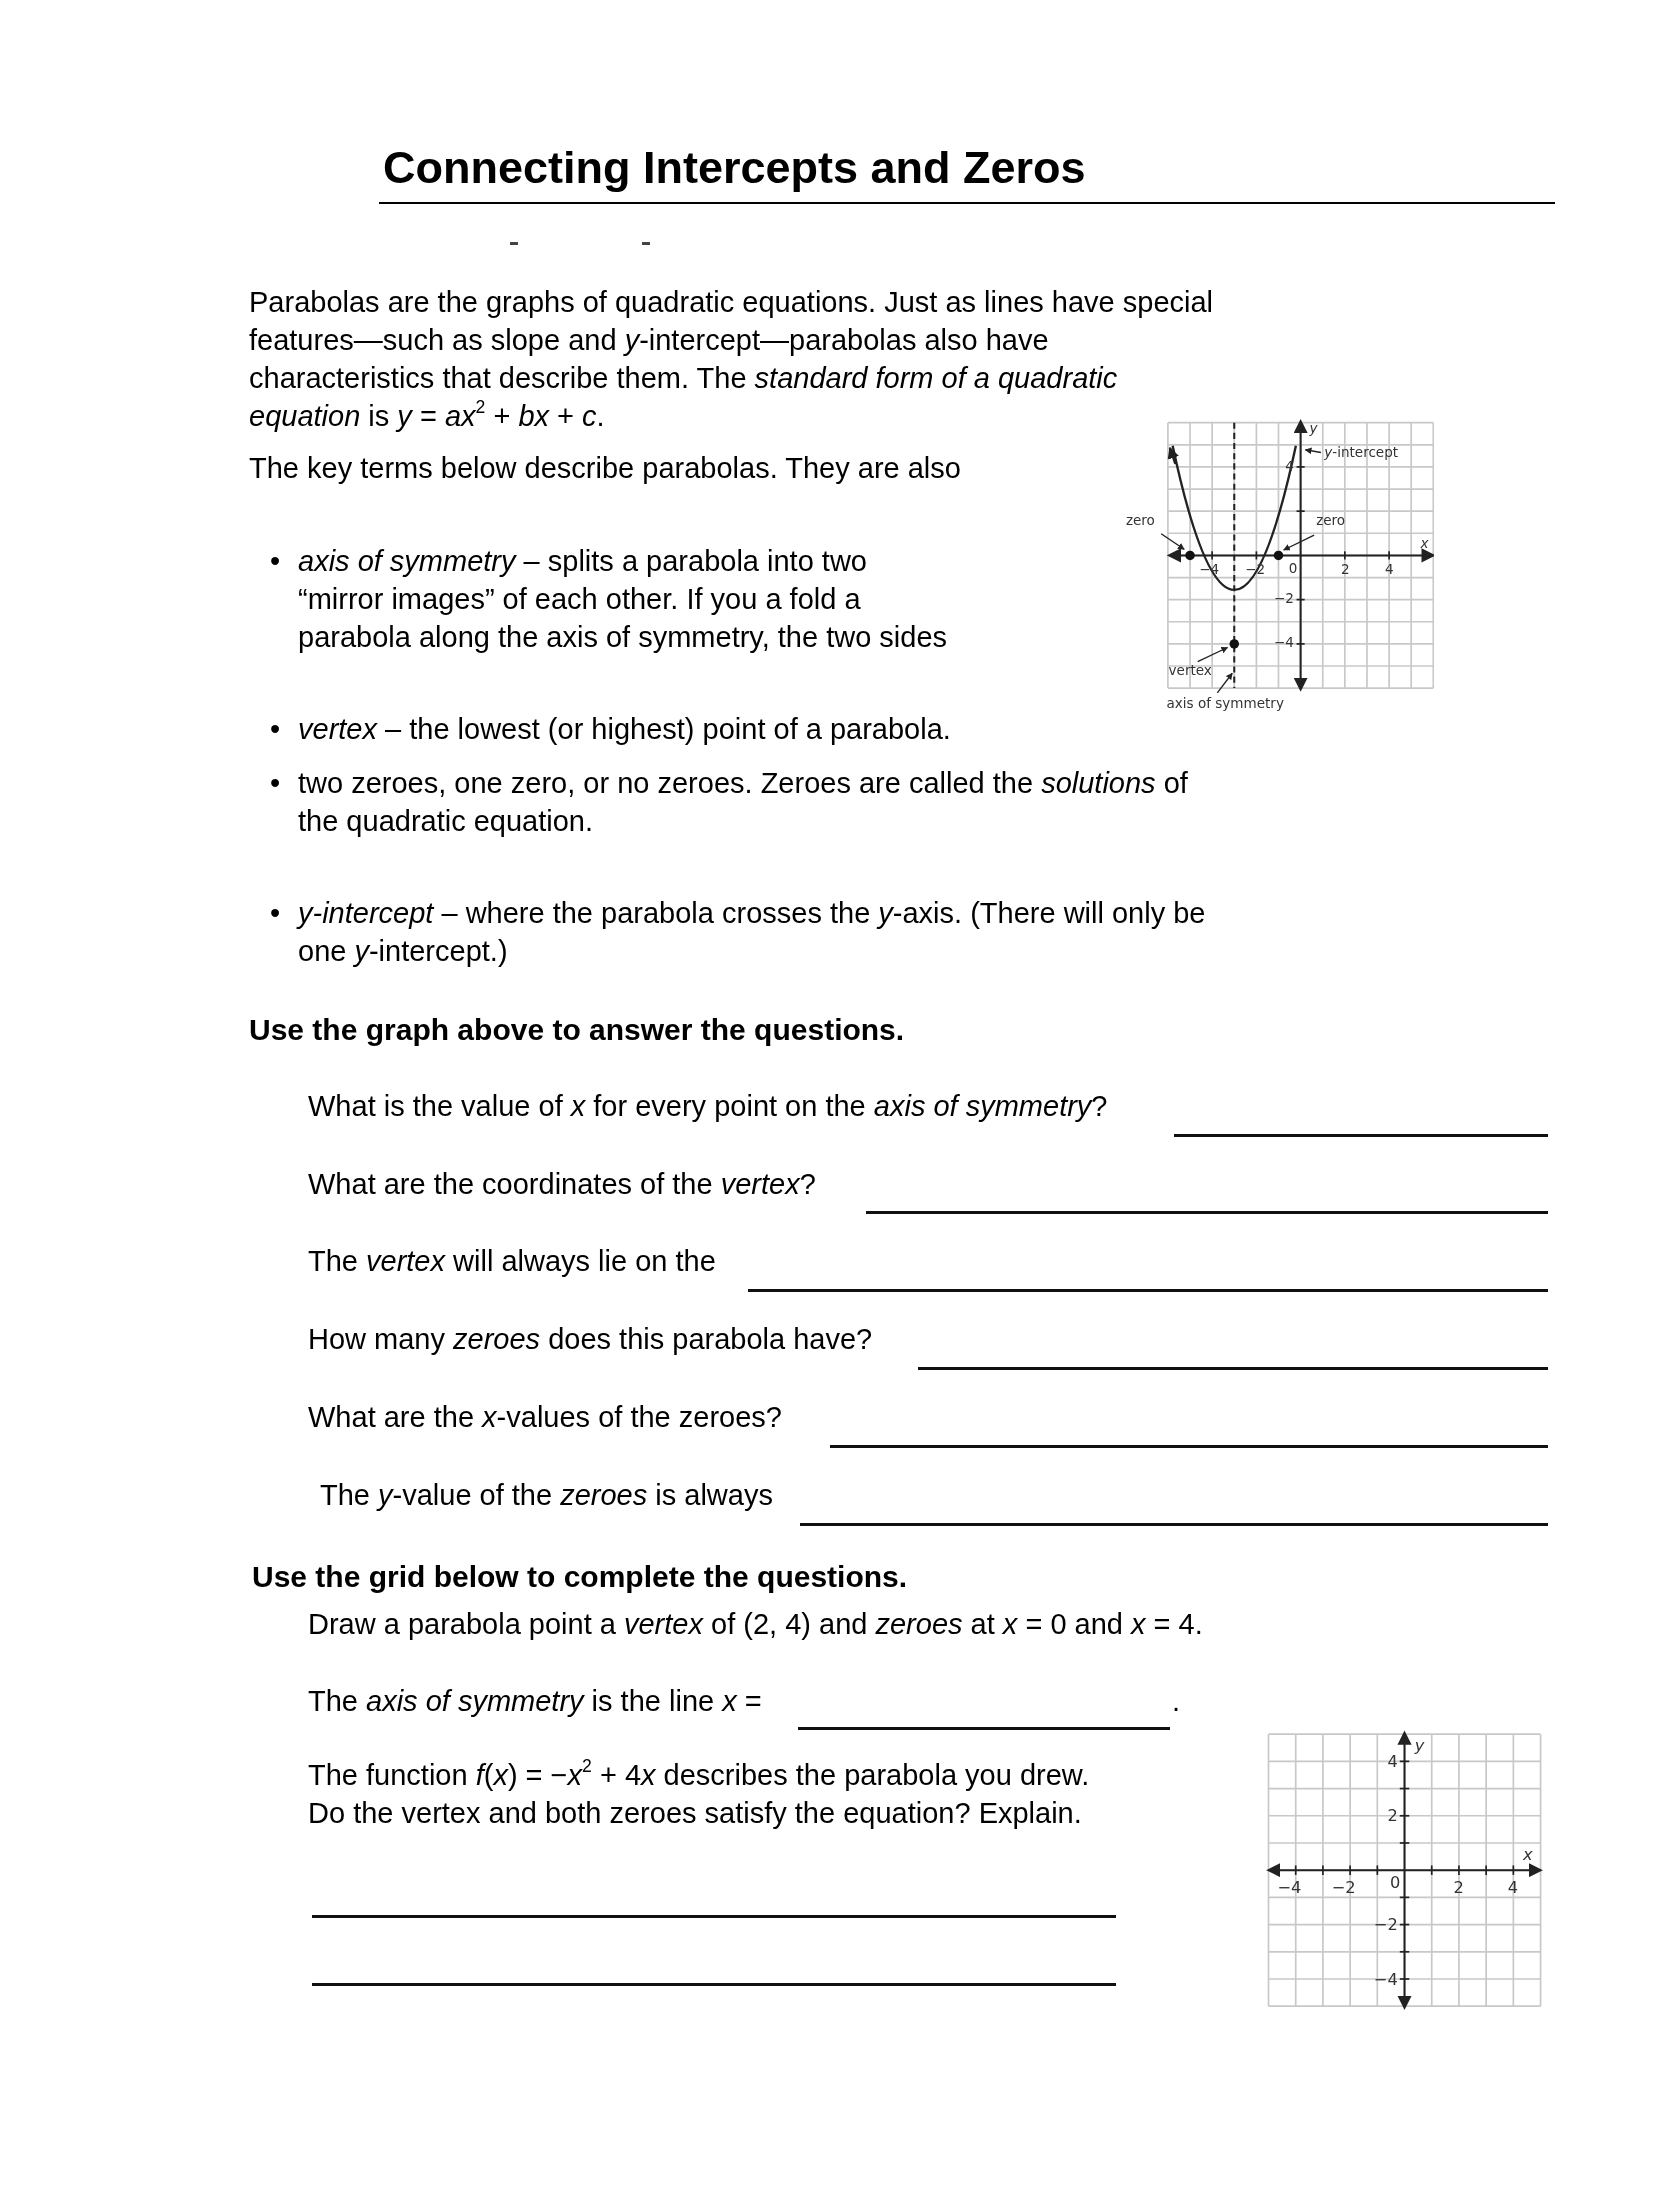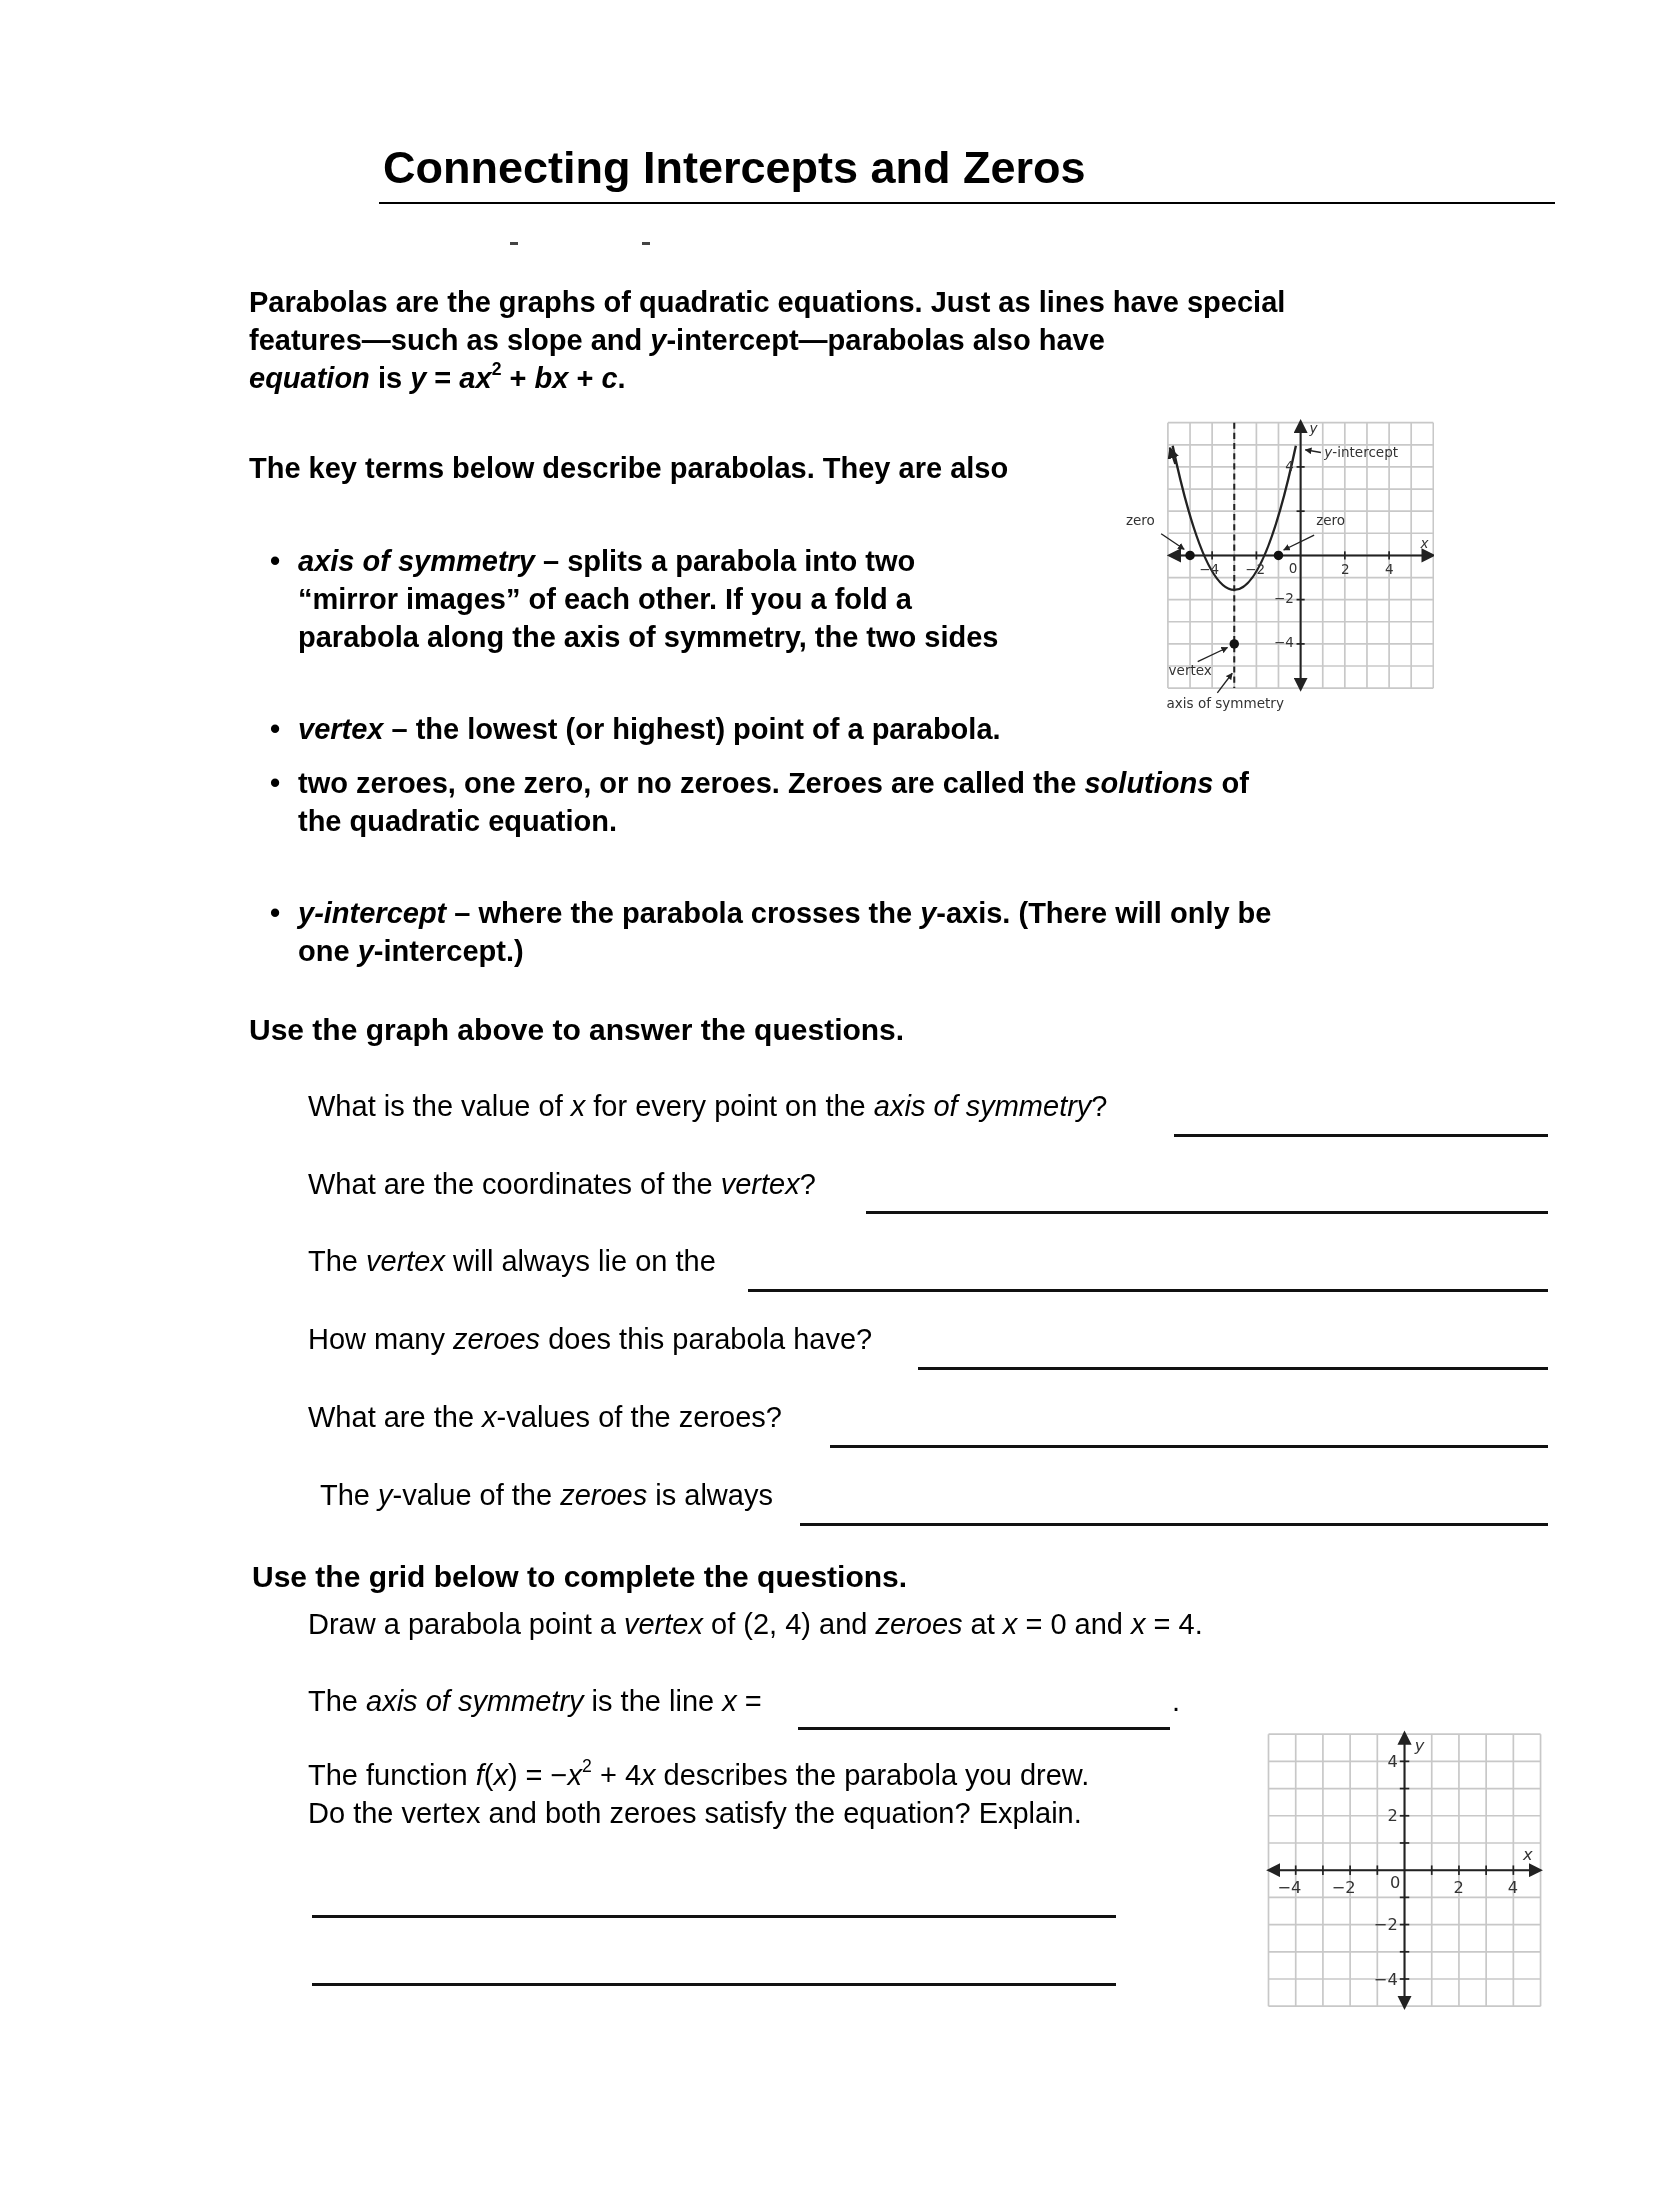--- a/index.html
+++ b/index.html
@@ -2,40 +2,41 @@
 <html style="font-size:10.8px"><head>
 <meta charset="utf-8">
 <style>
   html, body { margin:0; padding:0; background:#ffffff; }
   body { width:1673px; height:2205px; position:relative; overflow:hidden;
          font-family:"Liberation Sans", sans-serif; color:#000; }
   .abs { position:absolute; }
   .title { left:383px; top:142px; font-size:45px; font-weight:bold; white-space:nowrap; }
   .title-rule { left:379px; top:202px; width:1176px; height:2px; background:#000; }
   .ghost { top:242px; width:8px; height:2.7px; background:#444; }
-  .para { font-size:29px; line-height:38px; white-space:nowrap;font-weight:bold; }
+  .para { font-size:29px; line-height:38px; white-space:nowrap; }
   .para i { font-style:italic; }
   .bullet-dot { font-size:29px; }
   .heading { font-size:30px; font-weight:bold; white-space:nowrap; }
   .q { font-size:29px; white-space:nowrap; }
   .blank { height:2.7px; background:#111; }
   sup { font-size:17.6px; vertical-align:13.5px; line-height:0; }
   svg text { font-family:"DejaVu Sans", sans-serif; }
 </style>
 </head>
 <body>
 
 <div class="abs title">Connecting Intercepts and Zeros</div>
 <div class="abs title-rule"></div>
 <div class="abs ghost" style="left:510px"></div>
 <div class="abs ghost" style="left:642px"></div>
 
 <div class="abs para" style="left:249px; top:283px;">
   <div>Parabolas are the graphs of quadratic equations. Just as lines have special</div>
   <div><span>features—such as slope and </span><i>y</i><span>-intercept—parabolas also have</span></div>
+  <div><span>characteristics that describe them. The </span><i>standard form of a quadratic</i></div>
   <div><i>equation</i><span> is </span><i>y</i><span> = </span><i>ax</i><sup>2</sup><span> + </span><i>bx</i><span> + </span><i>c</i><span>.</span></div>
 </div>
 
 <div class="abs para" style="left:249px; top:449px;">
   <div>The key terms below describe parabolas. They are also</div>
 </div>
 
 <div class="abs para" style="left:270px; top:542px;">
   <span class="abs bullet-dot" style="left:0; top:0;">•</span>
   <div style="margin-left:28px;">

